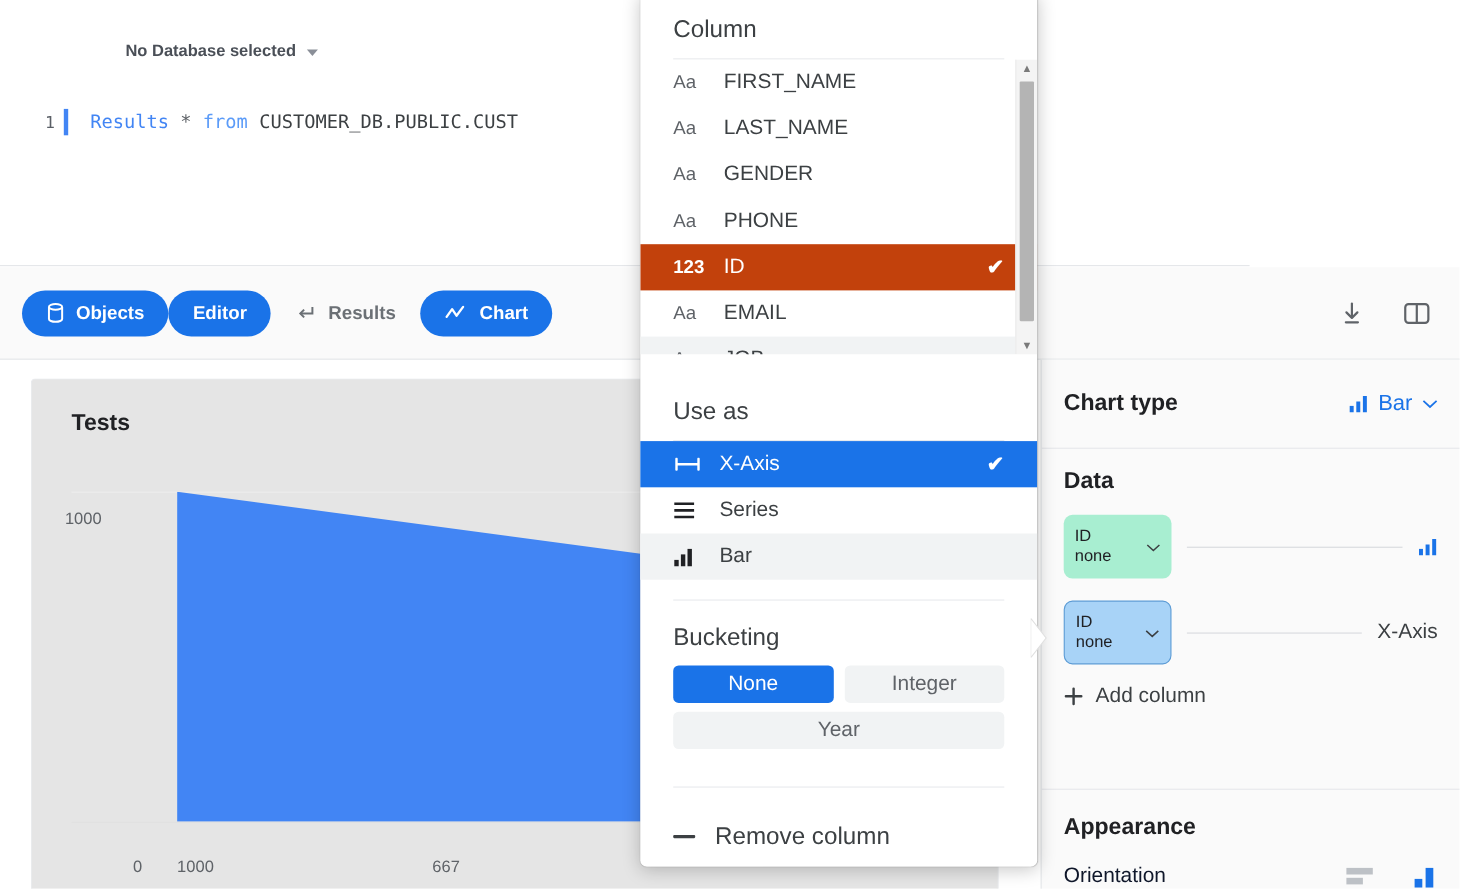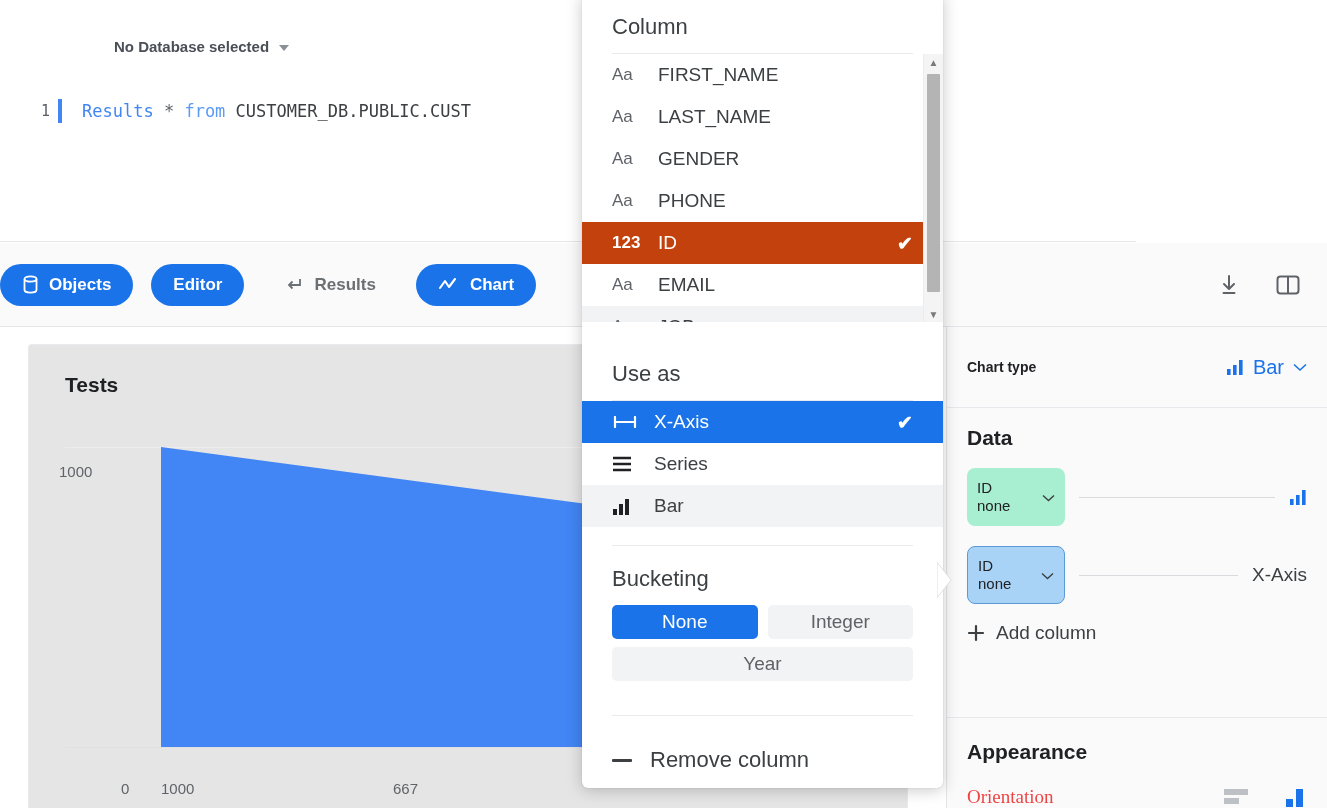--- a/index.html
+++ b/index.html
@@ -44,21 +44,21 @@
   .tok-op  { color: #5f6368; }
   .tok-id  { color: #3c4043; }
 
   
   .tabbar {
     position: absolute; left: 0; top: 243px; width: 1327px; height: 84px;
     background: #fafafa;
     border-bottom: 1px solid #e3e5e8;
     display: flex; align-items: center;
   }
-  .tabs { display: flex; align-items: flex-start; gap: 18px; }
+  .tabs { display: flex; align-items: flex-start; padding-left: 20px; }
   .pill {
     height: 42px; border-radius: 21px; padding: 0 22px;
     display: flex; align-items: center; gap: 10px;
     font-size: 17px; font-weight: bold; cursor: pointer;
     background: #1a73e8; color: #ffffff; border: none;
     font-family: "Liberation Sans", sans-serif;
     white-space: nowrap;
   }
   .pill.ghost { background: transparent; color: #6b7075; }
   .tab-icons-right {
@@ -97,21 +97,21 @@
 
   
   .settings {
     position: absolute; left: 946px; top: 327px; width: 381px; height: 481px;
     background: #fafafa; border-left: 1px solid #e3e5e8;
   }
   .settings-row {
     height: 81px; display: flex; align-items: center; padding: 0 20px;
     border-bottom: 1px solid #e6e8eb;
   }
-  .settings-h { font-size: 14px; font-weight: bold; color: #202124; }
+  .settings-h { font-size: 21px; font-weight: bold; color: #202124; }
   .chart-type-val {
     margin-left: auto; display: flex; align-items: center; gap: 9px;
     color: #1a73e8; font-size: 20px; cursor: pointer;
   }
   .data-section { padding: 18px 20px 0 20px; }
   .data-h { font-size: 21px; font-weight: bold; color: #202124; margin-bottom: 16px; }
   .chip-row { display: flex; align-items: center; height: 62px; }
   .chip {
     width: 98px; height: 58px; border-radius: 8px;
     display: flex; align-items: center; padding: 0 10px;
@@ -126,21 +126,21 @@
   .add-column {
     display: flex; align-items: center; gap: 11px;
     font-size: 19px; color: #3c4043; margin-top: 16px; cursor: pointer;
   }
   .appearance {
     position: absolute; left: 0; right: 0; top: 390px;
     border-top: 1px solid #e6e8eb; padding: 22px 20px 0 20px;
   }
   .orient-row {
     display: flex; align-items: center; margin-top: 22px;
-    font-size: 19px; color: #ef4444; font-family: Liberation Serif, serif;
+    font-size: 19px; color: #0f172a;
   }
   .orient-icons { margin-left: auto; display: flex; align-items: center; gap: 36px; }
 
   
   .popup {
     position: absolute; left: 582px; top: -6px; width: 361px; height: 794px;
     background: #ffffff;
     border-radius: 6px;
     box-shadow: 0 2px 16px rgba(0,0,0,0.22), 0 0 1px rgba(0,0,0,0.25);
     overflow: hidden; z-index: 40;

